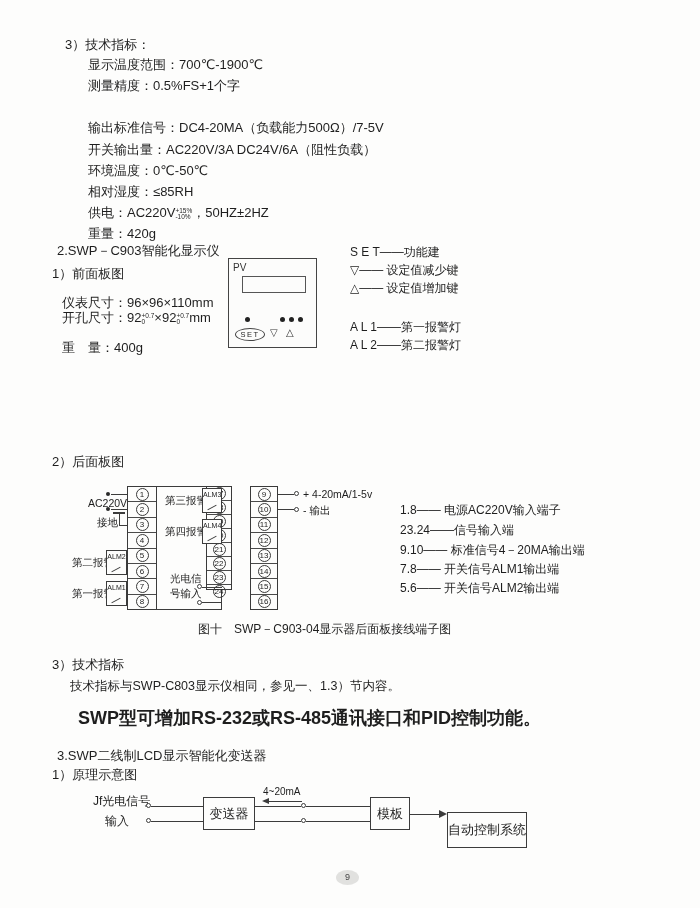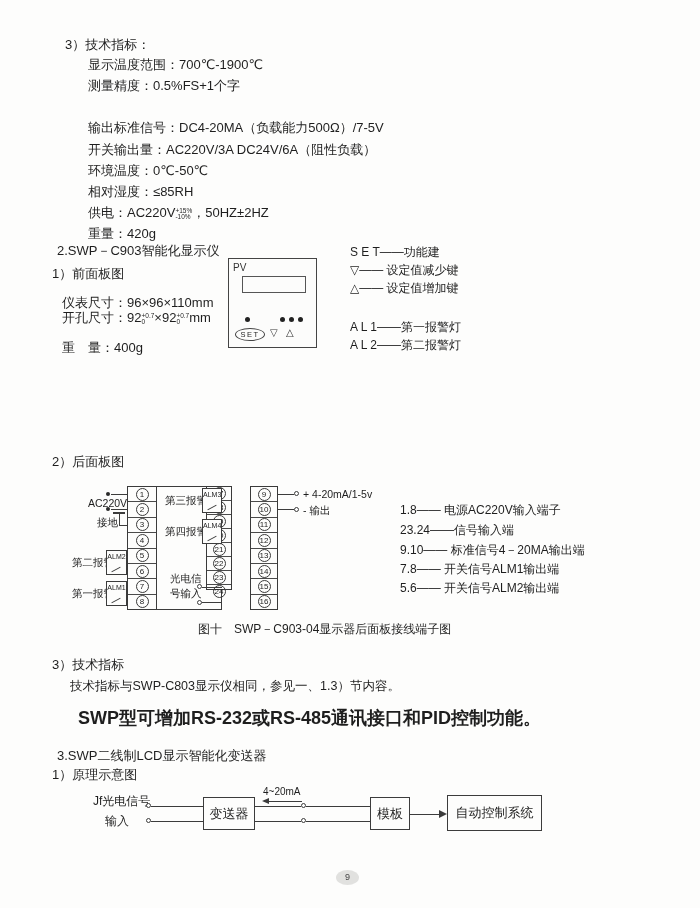--- a/index.html
+++ b/index.html
@@ -257,19 +257,19 @@
     <div class="t" style="left:203px;top:-4px;font-size:10px">4~20mA</div>
     <div class="w" style="left:209px;top:11px;width:33px"></div>
     <div class="arrl" style="left:202px;top:8px"></div>
     <div class="node" style="left:241px;top:13px"></div>
     <div class="node" style="left:241px;top:28px"></div>
     <div class="w" style="left:246px;top:15.5px;width:64px"></div>
     <div class="w" style="left:246px;top:30.5px;width:64px"></div>
     <div class="pbox" style="left:310px;top:7px;width:40px;height:33px">模板</div>
     <div class="w" style="left:350px;top:23.5px;width:32px"></div>
     <div class="arrr" style="left:379px;top:20px"></div>
-    <div class="pbox" style="left:387px;top:5px;width:95px;height:36px">自动控制系统</div>
+    <div class="pbox" style="left:387px;top:22px;width:80px;height:36px">自动控制系统</div>
   </div>
 
 
   <div class="badge">9</div>
 
 </div>
 
 </body></html>

